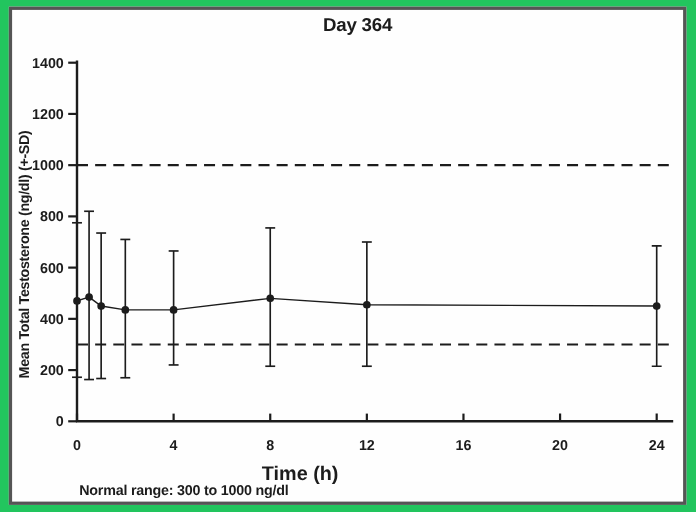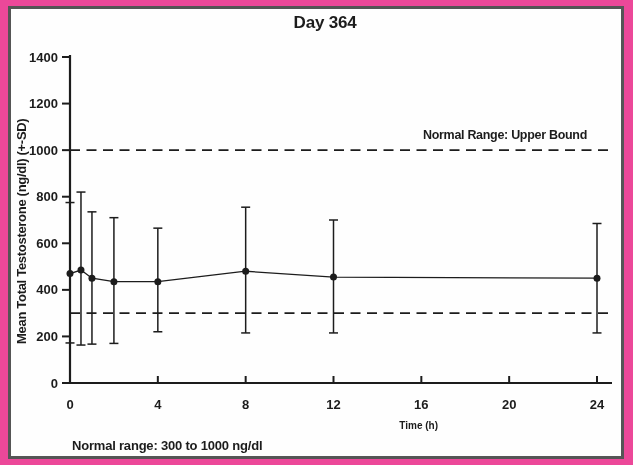--- a/index.html
+++ b/index.html
@@ -1,28 +1,28 @@
 <!DOCTYPE html>
 <html><head>
 <meta charset="utf-8">
 <style>
   html,body{margin:0;padding:0;background:#ffffff;}
   body{width:633px;height:465px;overflow:hidden;font-family:"Liberation Sans",sans-serif;}
-  .stage{position:relative;width:633px;height:465px;background:#ec4899;}
+  .stage{position:relative;width:633px;height:465px;background:#22c55e;}
   .frame{position:absolute;left:8px;top:6px;width:610px;height:447px;border:3px solid #555555;background:#fefefe;}
   .abs{position:absolute;}
   .chart-title{left:20px;top:13px;width:610px;text-align:center;font-size:17px;font-weight:bold;color:#1c1c1c;letter-spacing:-0.2px;}
   .legend-box{left:210px;top:57px;width:370px;height:48px;border:2px solid #1c1c1c;background:#fefefe;display:flex;align-items:center;justify-content:center;gap:7px;}
   .legend-prefix{font-size:13px;font-weight:bold;color:#1c1c1c;letter-spacing:-0.3px;}
   .legend-product{font-family:"Liberation Serif",serif;font-size:13.5px;font-weight:bold;color:#1c1c1c;}
   .y-axis-title{left:14px;top:85px;height:292px;writing-mode:vertical-rl;transform:rotate(180deg);text-align:center;font-size:13px;font-weight:bold;color:#1c1c1c;letter-spacing:-0.3px;white-space:nowrap;}
   .bound-label{width:210px;text-align:right;font-size:12.5px;font-weight:bold;color:#1c1c1c;letter-spacing:-0.3px;}
   .upper-bound-label{left:377px;top:128px;}
   .lower-bound-label{left:377px;top:321px;}
-  .x-axis-title{left:238px;top:420px;width:200px;text-align:right;font-size:10px;font-weight:bold;color:#1c1c1c;}
+  .x-axis-title{left:238px;top:420px;width:200px;text-align:left;font-size:18px;font-weight:bold;color:#1c1c1c;}
   .footnote{left:72px;top:438px;font-size:13px;font-weight:bold;color:#1c1c1c;letter-spacing:-0.2px;}
   svg text{font-family:"Liberation Sans",sans-serif;}
 </style>
 </head>
 <body>
 
 <div class="stage">
   <div class="frame"></div>
 
   <div class="abs chart-title">Day 364</div>
@@ -93,17 +93,16 @@
       <circle cx="70" cy="273.5571428571429" r="3.5" fill="#1c1c1c"></circle>
       <circle cx="80.97916666666667" cy="270.0642857142857" r="3.5" fill="#1c1c1c"></circle>
       <circle cx="91.95833333333333" cy="278.2142857142857" r="3.5" fill="#1c1c1c"></circle>
       <circle cx="113.91666666666666" cy="281.70714285714286" r="3.5" fill="#1c1c1c"></circle>
       <circle cx="157.83333333333331" cy="281.70714285714286" r="3.5" fill="#1c1c1c"></circle>
       <circle cx="245.66666666666666" cy="271.2285714285714" r="3.5" fill="#1c1c1c"></circle>
       <circle cx="333.5" cy="277.05" r="3.5" fill="#1c1c1c"></circle>
       <circle cx="597" cy="278.2142857142857" r="3.5" fill="#1c1c1c"></circle>
     </svg>
 
-  <div class="abs bound-label upper-bound-label">Normal Range: Upper Bound</div>
 
   <div class="abs x-axis-title">Time (h)</div>
   <div class="abs footnote">Normal range: 300 to 1000 ng/dl</div>
 </div>
 
 </body></html>

